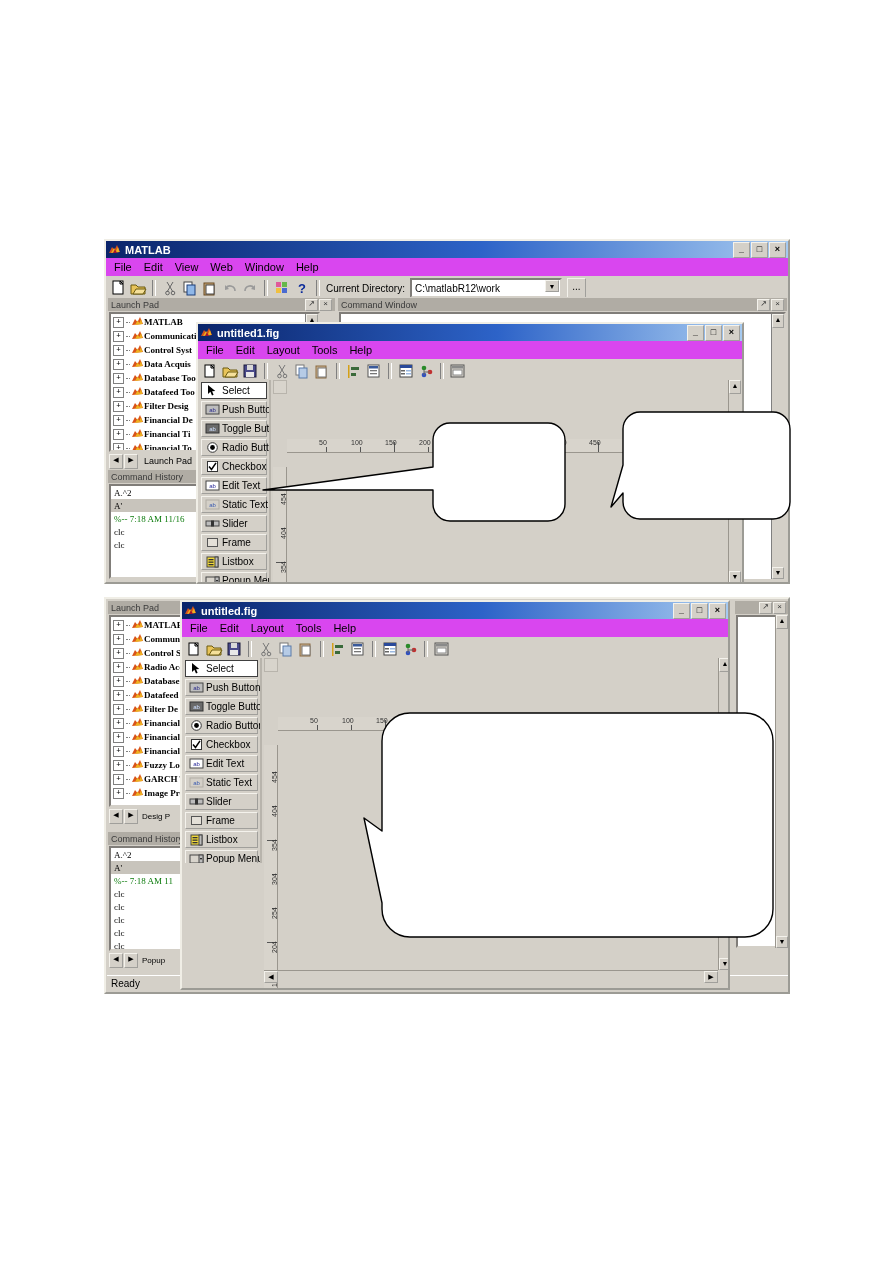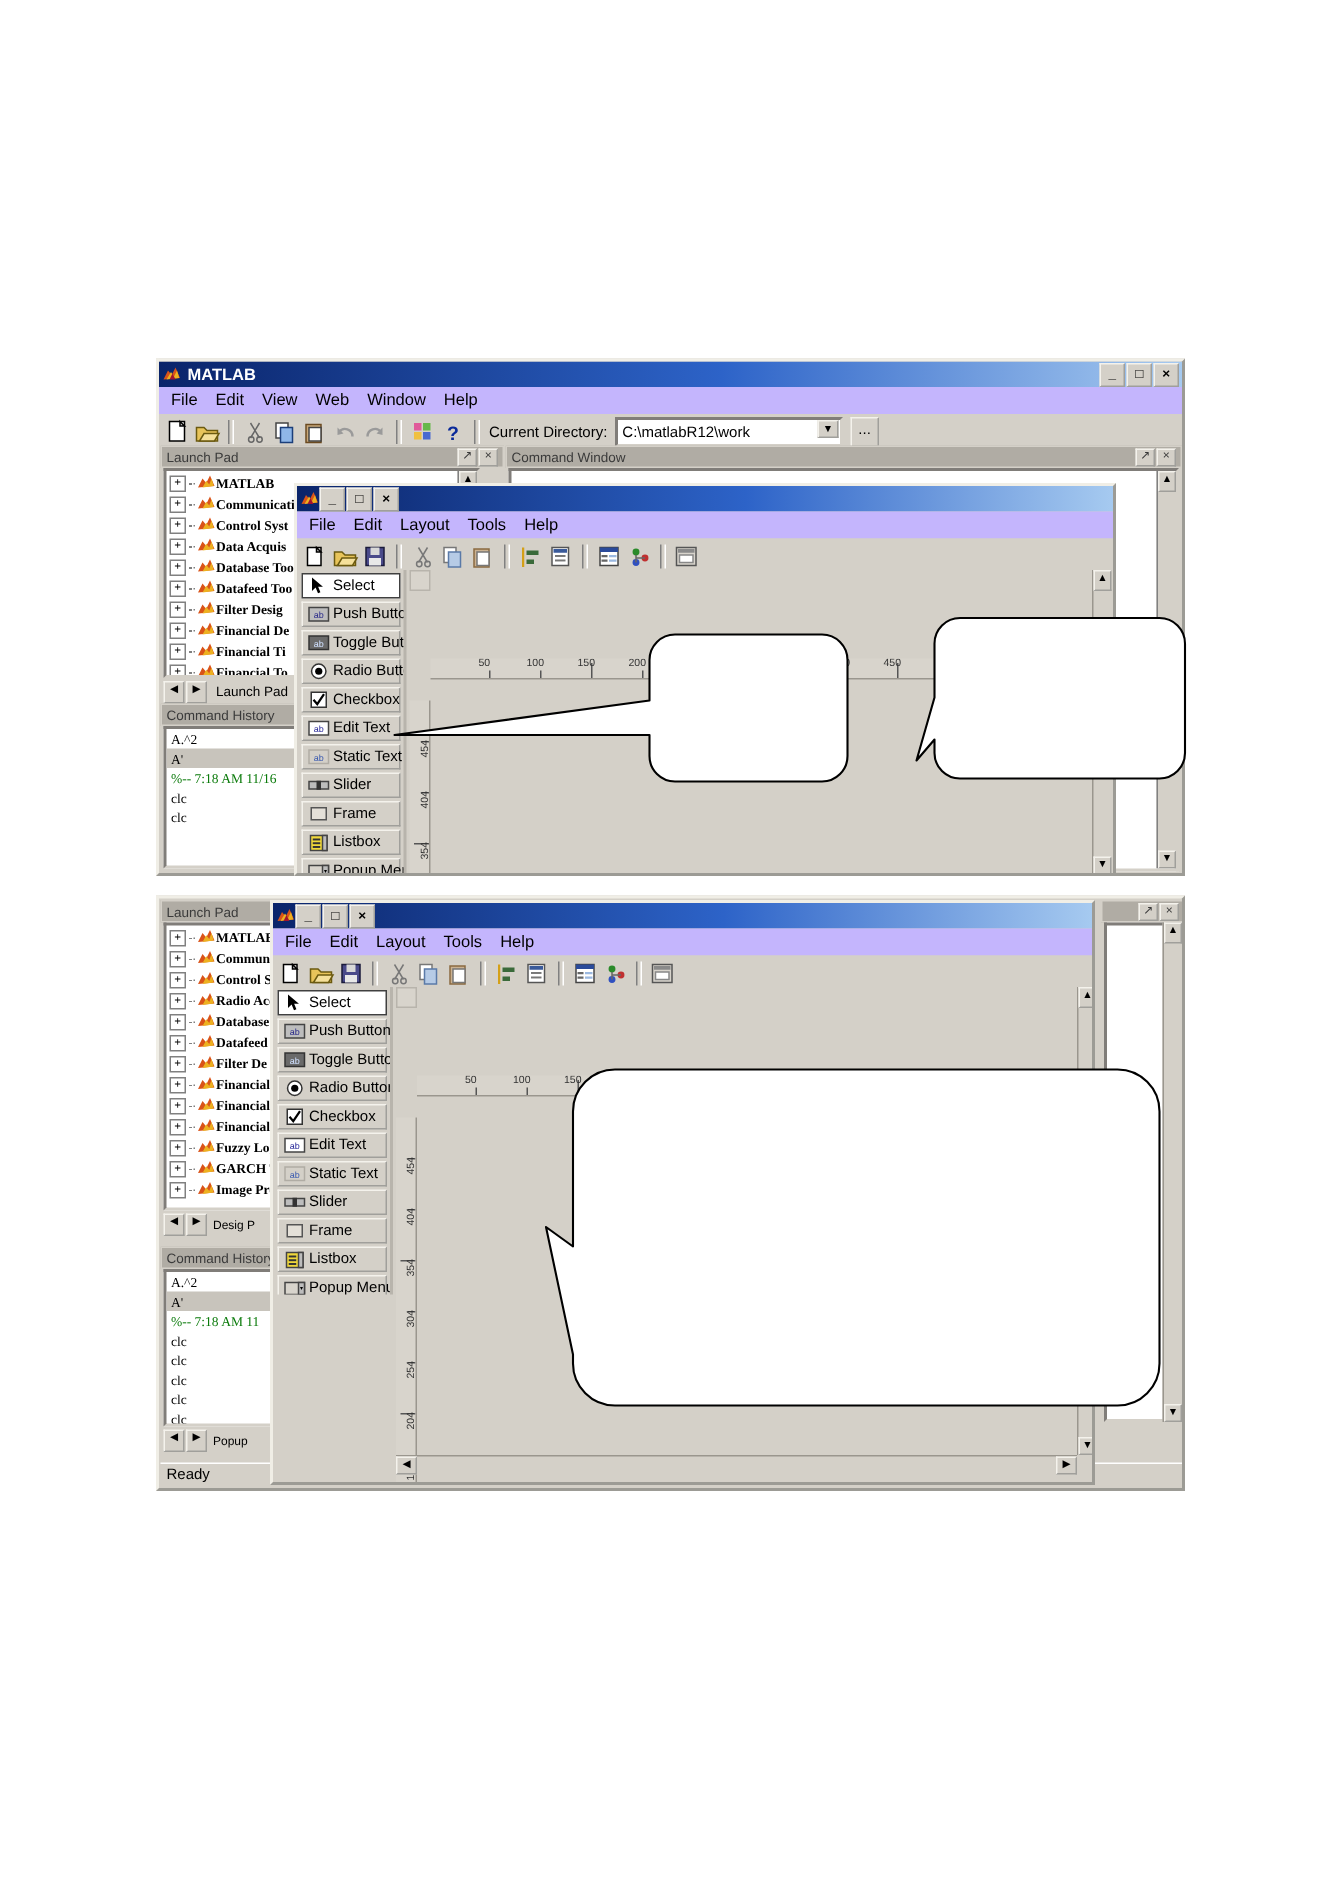--- a/index.html
+++ b/index.html
@@ -10,21 +10,21 @@
   .clip{overflow:hidden;}
 
   
   .win{background:#d4d0c8;border:2px outset #f0eee6;}
   .titlebar{height:17px;background:linear-gradient(to right,#0a246a 0%,#2d63c8 55%,#a6caf0 100%);
             color:#fff;font-weight:bold;font-size:11px;display:flex;align-items:center;padding:0 2px;}
   .titlebar .ttxt{margin-left:4px;flex:1;white-space:nowrap;overflow:hidden;}
   .tbtns{display:flex;gap:1px;}
   .tbtn{width:15px;height:14px;background:#d4d0c8;border:1px outset #f4f2ec;
         font-size:9px;line-height:12px;text-align:center;color:#000;font-weight:bold;}
-  .menubar{height:16px;display:flex;align-items:center;gap:0;padding:1px 2px;background:#c4b5fd;}
+  .menubar{height:16px;display:flex;align-items:center;gap:0;padding:1px 2px;background:#d946ef;}
   .menubar span{padding:1px 6px;font-size:11px;color:#000;white-space:nowrap;}
   .toolbar{height:22px;display:flex;align-items:center;padding:1px 3px;background:#d4d0c8;gap:2px;}
   .tsep{width:2px;height:16px;border-left:1px solid #808080;border-right:1px solid #fff;margin:0 3px;}
   .ticon{width:18px;height:17px;display:flex;align-items:center;justify-content:center;}
   .panelcap{height:13px;background:#b0aca4;border:1px solid #d4d0c8;
             display:flex;align-items:center;padding:0 3px;font-size:9px;color:#3a3a3a;}
   .panelcap .cap{flex:1;white-space:nowrap;overflow:hidden;}
   .capbtn{width:11px;height:10px;background:#d4d0c8;border:1px outset #f4f2ec;font-size:8px;
           line-height:8px;text-align:center;margin-left:1px;}
   .sunken{border:2px inset #d4d0c8;background:#fff;}
@@ -332,20 +332,21 @@
 <div class="abs win clip" style="left:196px;top:322px;width:548px;height:262px;">
 
   <div class="titlebar">
     <span class="mlico">
       <svg width="13" height="12" viewBox="0 0 13 12">
         <path d="M1 9 L4 3 L6.5 6 L9 1 L12 8 Z" fill="#d95319"></path>
         <path d="M3 9 L6 4 L8 7 L10 3 L11.5 8 Z" fill="#edb120"></path>
         <path d="M5 9 L7 5 L9 9 Z" fill="#a2142f"></path>
       </svg>
     </span>
+    <span class="ttxt">untitled1.fig</span>
     <span class="tbtns">
       <span class="tbtn">_</span>
       <span class="tbtn">□</span>
       <span class="tbtn">×</span>
     </span>
   </div>
 
   <div class="menubar">
     <span>File</span>
     <span>Edit</span>
@@ -801,20 +802,21 @@
 <div class="abs win clip" style="left:180px;top:600px;width:550px;height:390px;">
 
   <div class="titlebar">
     <span class="mlico">
       <svg width="13" height="12" viewBox="0 0 13 12">
         <path d="M1 9 L4 3 L6.5 6 L9 1 L12 8 Z" fill="#d95319"></path>
         <path d="M3 9 L6 4 L8 7 L10 3 L11.5 8 Z" fill="#edb120"></path>
         <path d="M5 9 L7 5 L9 9 Z" fill="#a2142f"></path>
       </svg>
     </span>
+    <span class="ttxt">untitled.fig</span>
     <span class="tbtns">
       <span class="tbtn">_</span>
       <span class="tbtn">□</span>
       <span class="tbtn">×</span>
     </span>
   </div>
 
   <div class="menubar">
     <span>File</span>
     <span>Edit</span>

